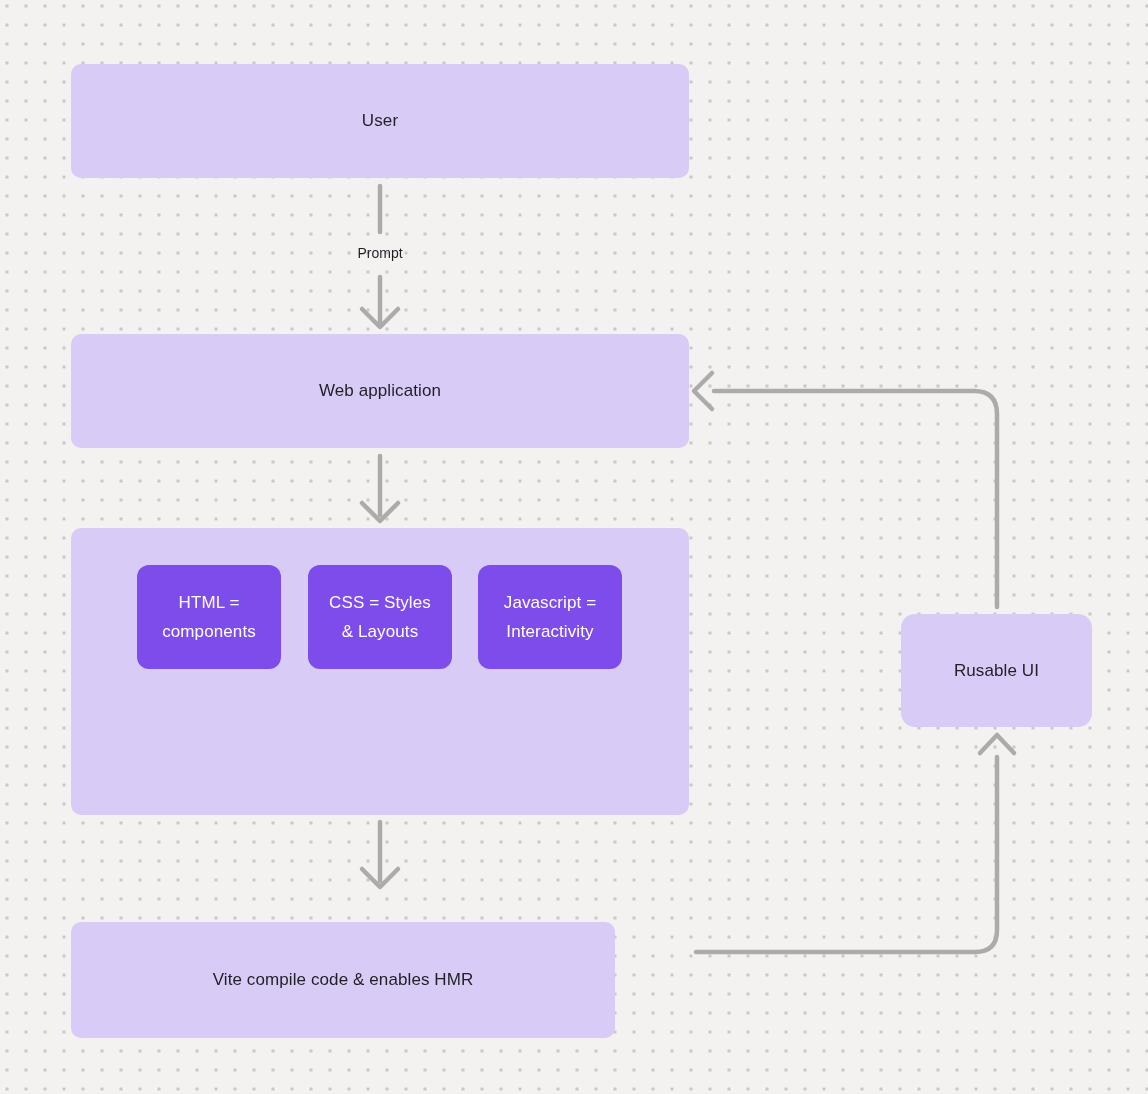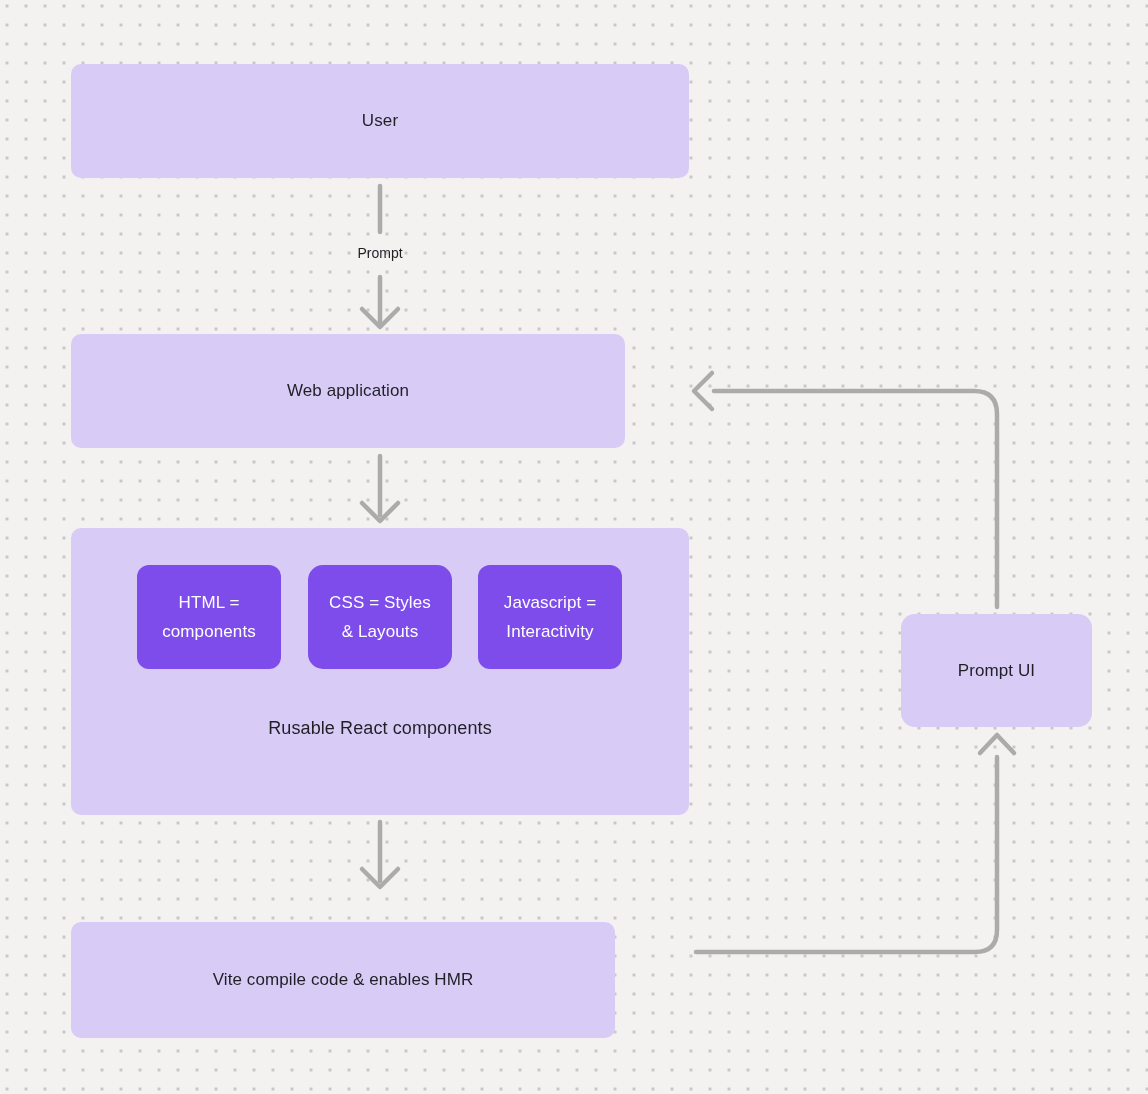--- a/index.html
+++ b/index.html
@@ -33,33 +33,33 @@
   .node{
     position:absolute;
     background:var(--node-fill);
     border-radius:10px;
     display:flex;align-items:center;justify-content:center;
     color:var(--text);
     font-size:17px;font-weight:500;letter-spacing:.1px;
     text-align:center;
   }
   .node-user{left:71px;top:64px;width:618px;height:114px;}
-  .node-web{left:71px;top:334px;width:554px;height:114px;}
+  .node-web{left:71px;top:334px;width:618px;height:114px;}
   .node-group{left:71px;top:528px;width:618px;height:287px;display:block;}
   .node-vite{left:71px;top:922px;width:544px;height:116px;}
   .node-render{left:901px;top:614px;width:191px;height:113px;border-radius:14px;}
   .chip{
     position:absolute;top:37px;width:144px;height:104px;
     background:var(--chip-fill);color:var(--chip-text);
     border-radius:12px;
     display:flex;flex-direction:column;align-items:center;justify-content:center;
     font-size:17px;font-weight:500;line-height:29px;text-align:center;
   }
   .chip-1{left:66px;}
-  .chip-2{left:237px;border-radius:15px;}
+  .chip-2{left:237px;}
   .chip-3{left:407px;}
   .group-caption{
     position:absolute;left:0;top:190px;width:100%;
     text-align:center;color:var(--text);
     font-size:18px;font-weight:500;letter-spacing:.1px;
   }
   .edge-label{
     position:absolute;left:330px;top:245px;width:100px;
     text-align:center;color:var(--text);
     font-size:14px;font-weight:500;
@@ -105,24 +105,23 @@
       <span>components</span>
     </div>
     <div class="chip chip-2">
       <span>CSS = Styles</span>
       <span>&amp; Layouts</span>
     </div>
     <div class="chip chip-3">
       <span>Javascript =</span>
       <span>Interactivity</span>
     </div>
-    <div class="group-caption">Rusable React components</div>
   </div>
 
   <div class="node node-vite">
     <span>Vite compile code &amp; enables HMR</span>
   </div>
 
   <div class="node node-render">
-    <span>Prompt UI</span>
+    <span>Rusable UI</span>
   </div>
 
 </div>
 
 </body></html>

